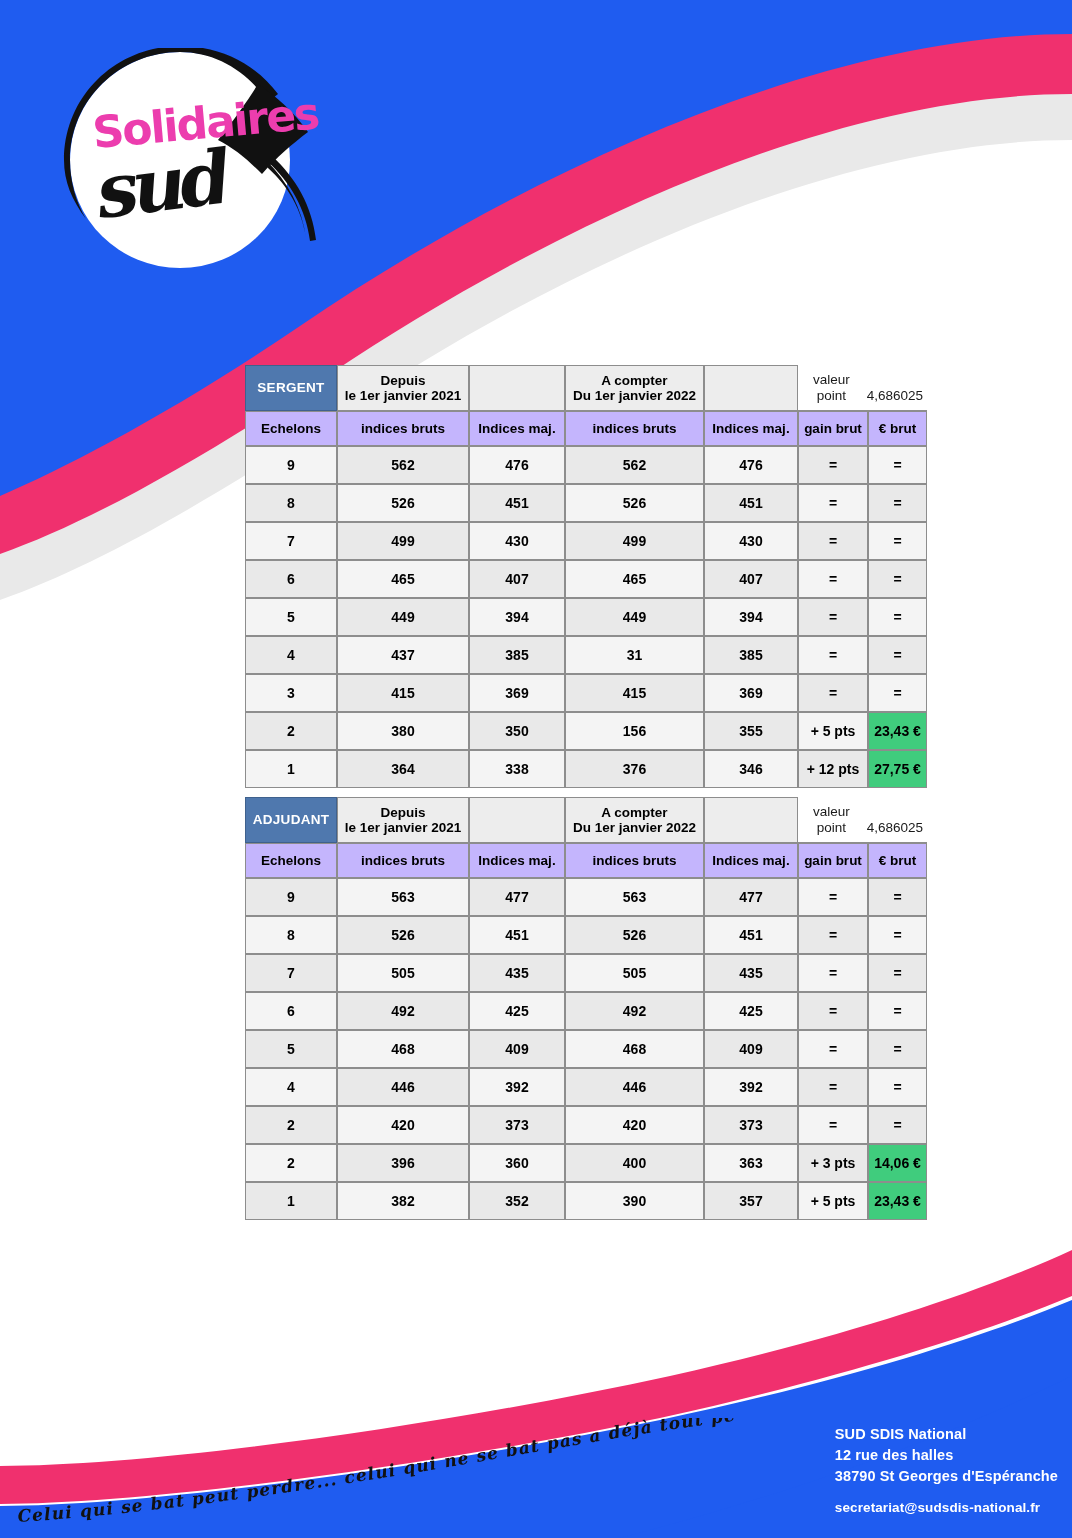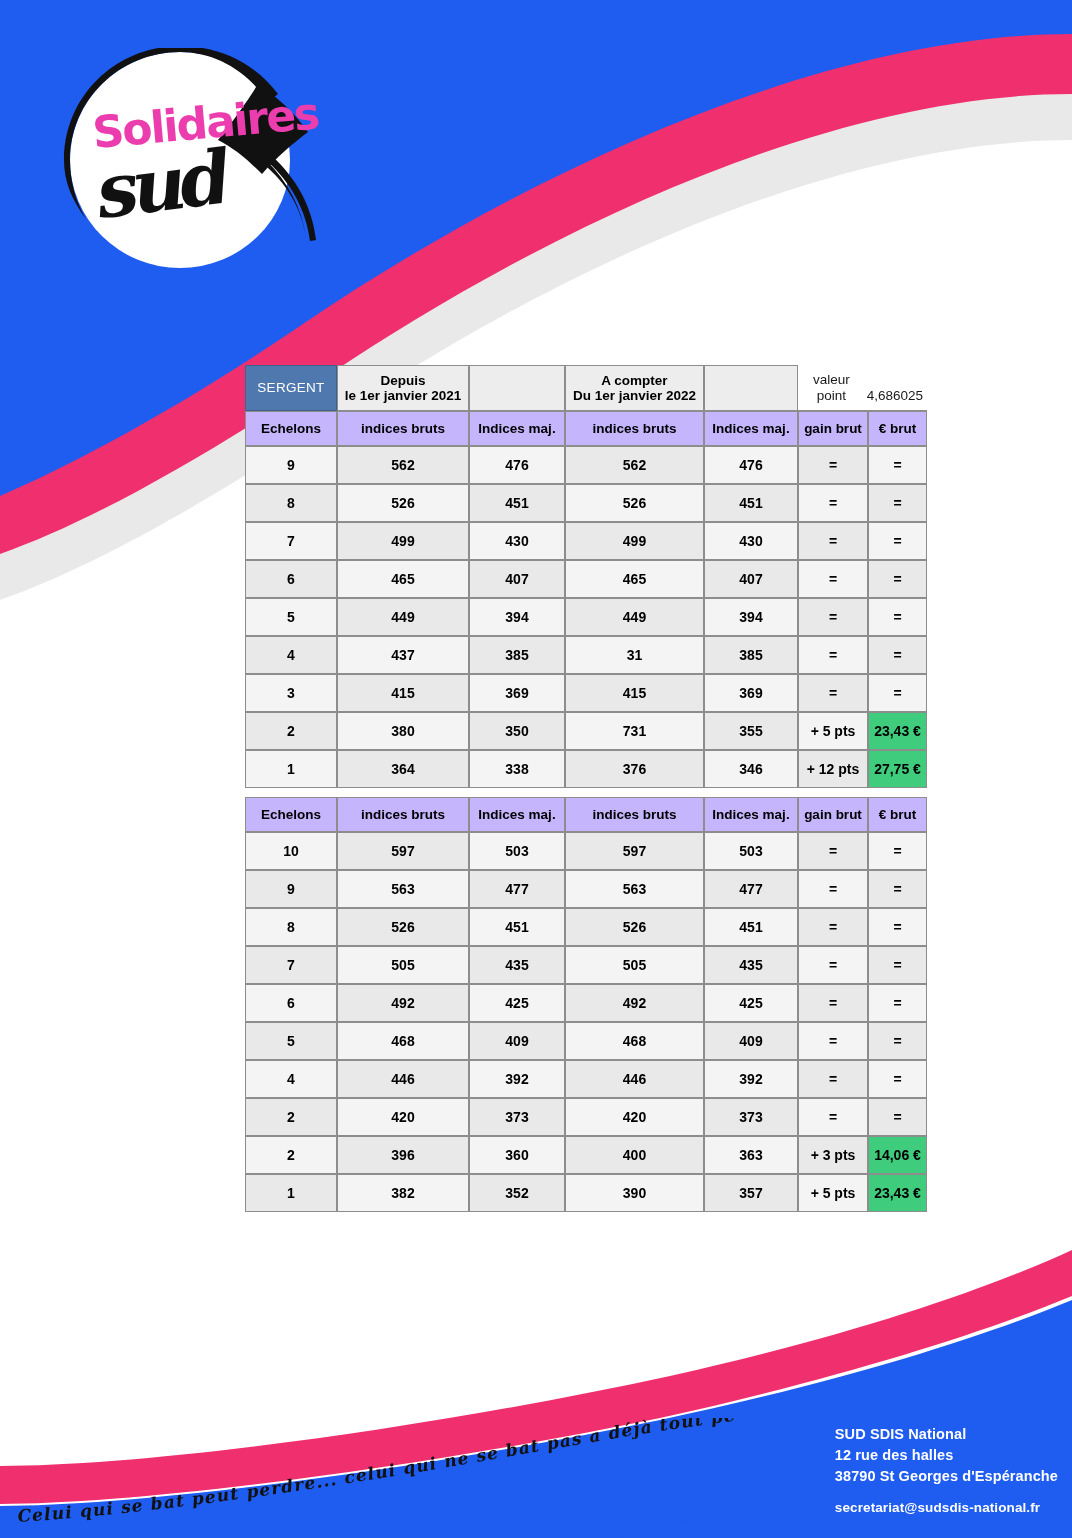--- a/index.html
+++ b/index.html
@@ -62,21 +62,21 @@
     border:1.4px solid #8d8d8d;
     text-align:center;vertical-align:middle;
     padding:0;
     font-weight:bold;color:#000000;
     background:#f2f2f2;
   }
 
   
   tr.row-title td{height:44px;line-height:1.12;font-size:13.5px;}
   td.rank-badge{
-    background:#4f78ae;color:#ffffff;font-size:14px;font-weight:normal;
+    background:#4f78ae;color:#ffffff;font-size:14px;font-weight:bold;
     letter-spacing:.3px;border-color:#3f618d;
   }
   td.period-title{background:#ededed;font-size:13.5px;}
   td.blank-title{background:#ededed;}
   td.vp-cell{
     background:#ffffff;border:none;border-bottom:1.4px solid #8d8d8d;
     font-weight:normal;font-size:10.5px;color:#1a1a1a;
     padding:0 4px;
   }
   .vp-inner{display:flex;align-items:flex-end;justify-content:space-between;gap:6px;}
@@ -238,21 +238,21 @@
         <td class="sh-a">369</td>
         <td class="sh-b">415</td>
         <td class="sh-a">369</td>
         <td class="sh-b">=</td>
         <td class="sh-a">=</td>
       </tr>
       <tr class="row-data">
         <td class="sh-b">2</td>
         <td class="sh-a">380</td>
         <td class="sh-b">350</td>
-        <td class="sh-a">731</td>
+        <td class="sh-a">156</td>
         <td class="sh-b">355</td>
         <td class="sh-a">+ 5 pts</td>
         <td class="eur-gain">23,43 €</td>
       </tr>
       <tr class="row-data">
         <td class="sh-a">1</td>
         <td class="sh-b">364</td>
         <td class="sh-a">338</td>
         <td class="sh-b">376</td>
         <td class="sh-a">346</td>
@@ -266,38 +266,48 @@
   <colgroup>
     <col class="c-ech">
       <col class="c-ib1">
       <col class="c-im1">
       <col class="c-ib2">
     <col class="c-im2">
       <col class="c-gain">
       <col class="c-eur">
   </colgroup>
   <tbody>
+    <tr class="row-title">
+      <td class="rank-badge">ADJUDANT</td>
+      <td class="period-title">
+        <div>Depuis</div>
+        <div>le 1er janvier 2021</div>
+      </td>
+      <td class="blank-title"></td>
+      <td class="period-title">
+        <div>A compter</div>
+        <div>Du 1er janvier 2022</div>
+      </td>
+      <td class="blank-title"></td>
+      <td class="vp-cell" colspan="2">
+        <div class="vp-inner">
+          <span class="vp-label">valeur point</span>
+          <span class="vp-value">4,686025</span>
+        </div>
+      </td>
+    </tr>
     <tr class="row-head">
       <td>Echelons</td>
       <td>indices bruts</td>
       <td>Indices maj.</td>
       <td>indices bruts</td>
       <td>Indices maj.</td>
       <td>gain brut</td>
       <td>€ brut</td>
     </tr>
-  <tr class="row-data">
-        <td class="sh-a">10</td>
-        <td class="sh-b">597</td>
-        <td class="sh-a">503</td>
-        <td class="sh-b">597</td>
-        <td class="sh-a">503</td>
-        <td class="sh-b">=</td>
-        <td class="sh-a">=</td>
-      </tr>
       <tr class="row-data">
         <td class="sh-b">9</td>
         <td class="sh-a">563</td>
         <td class="sh-b">477</td>
         <td class="sh-a">563</td>
         <td class="sh-b">477</td>
         <td class="sh-a">=</td>
         <td class="sh-b">=</td>
       </tr>
       <tr class="row-data">

